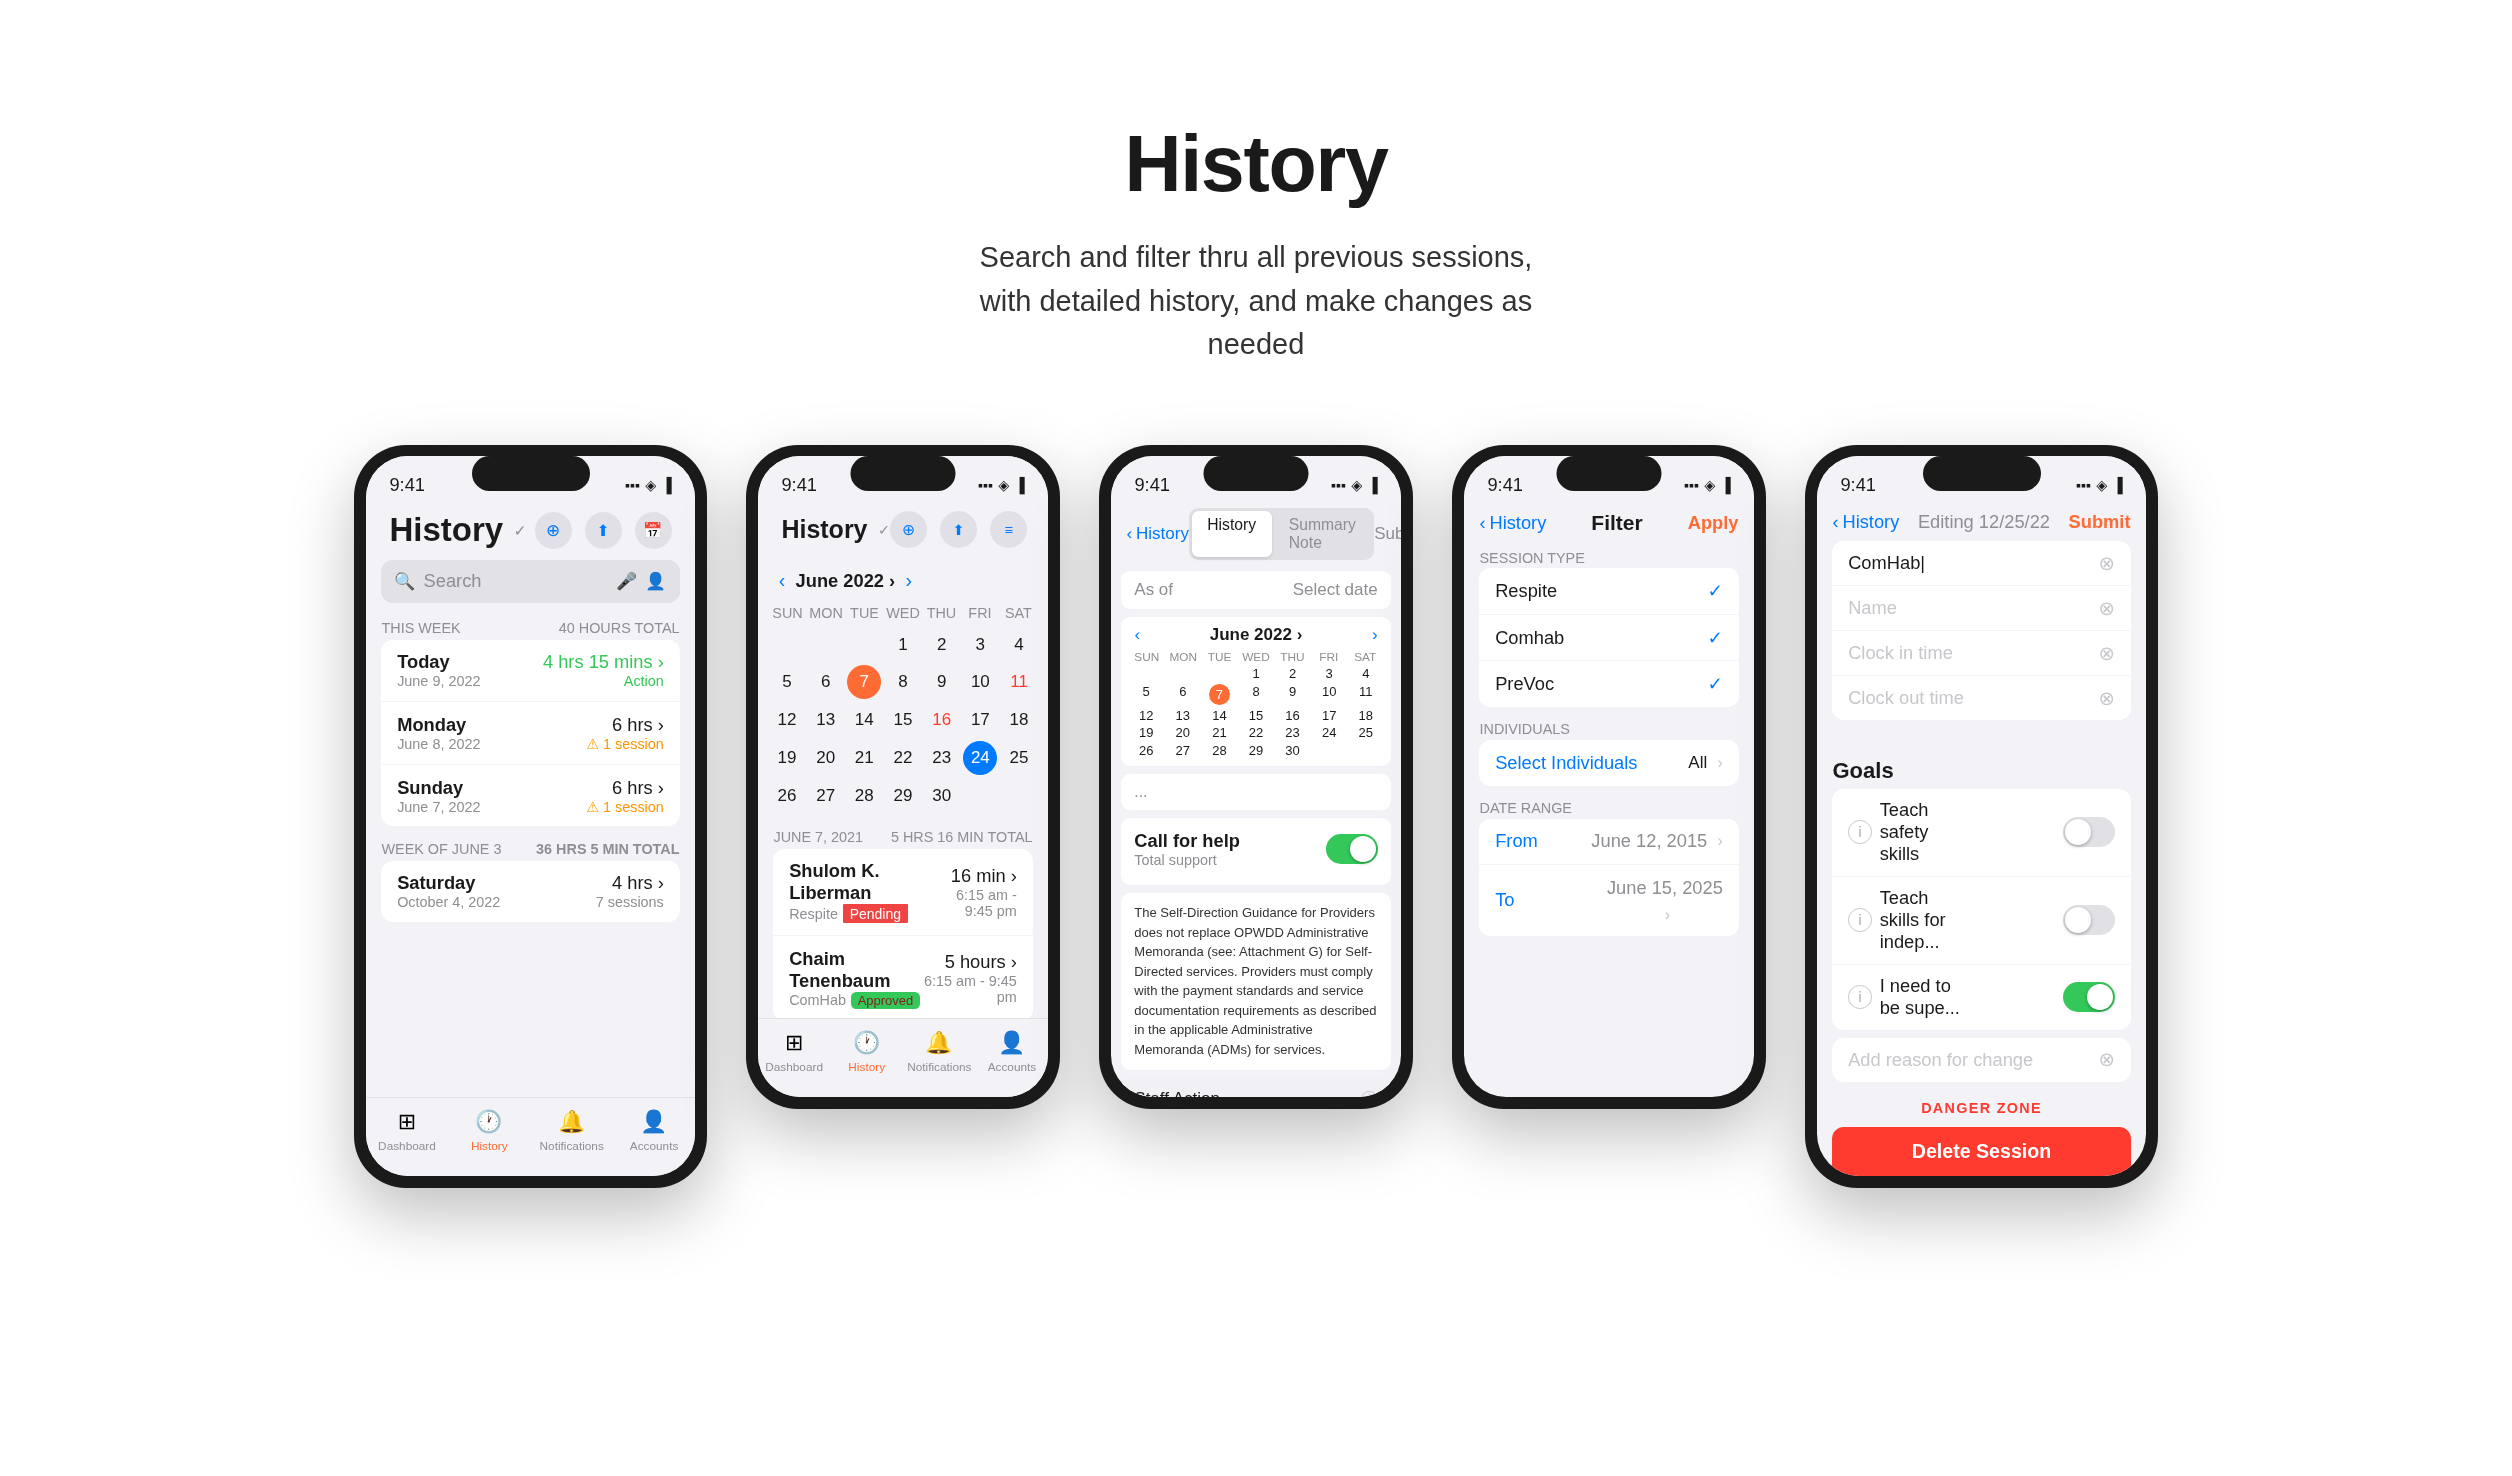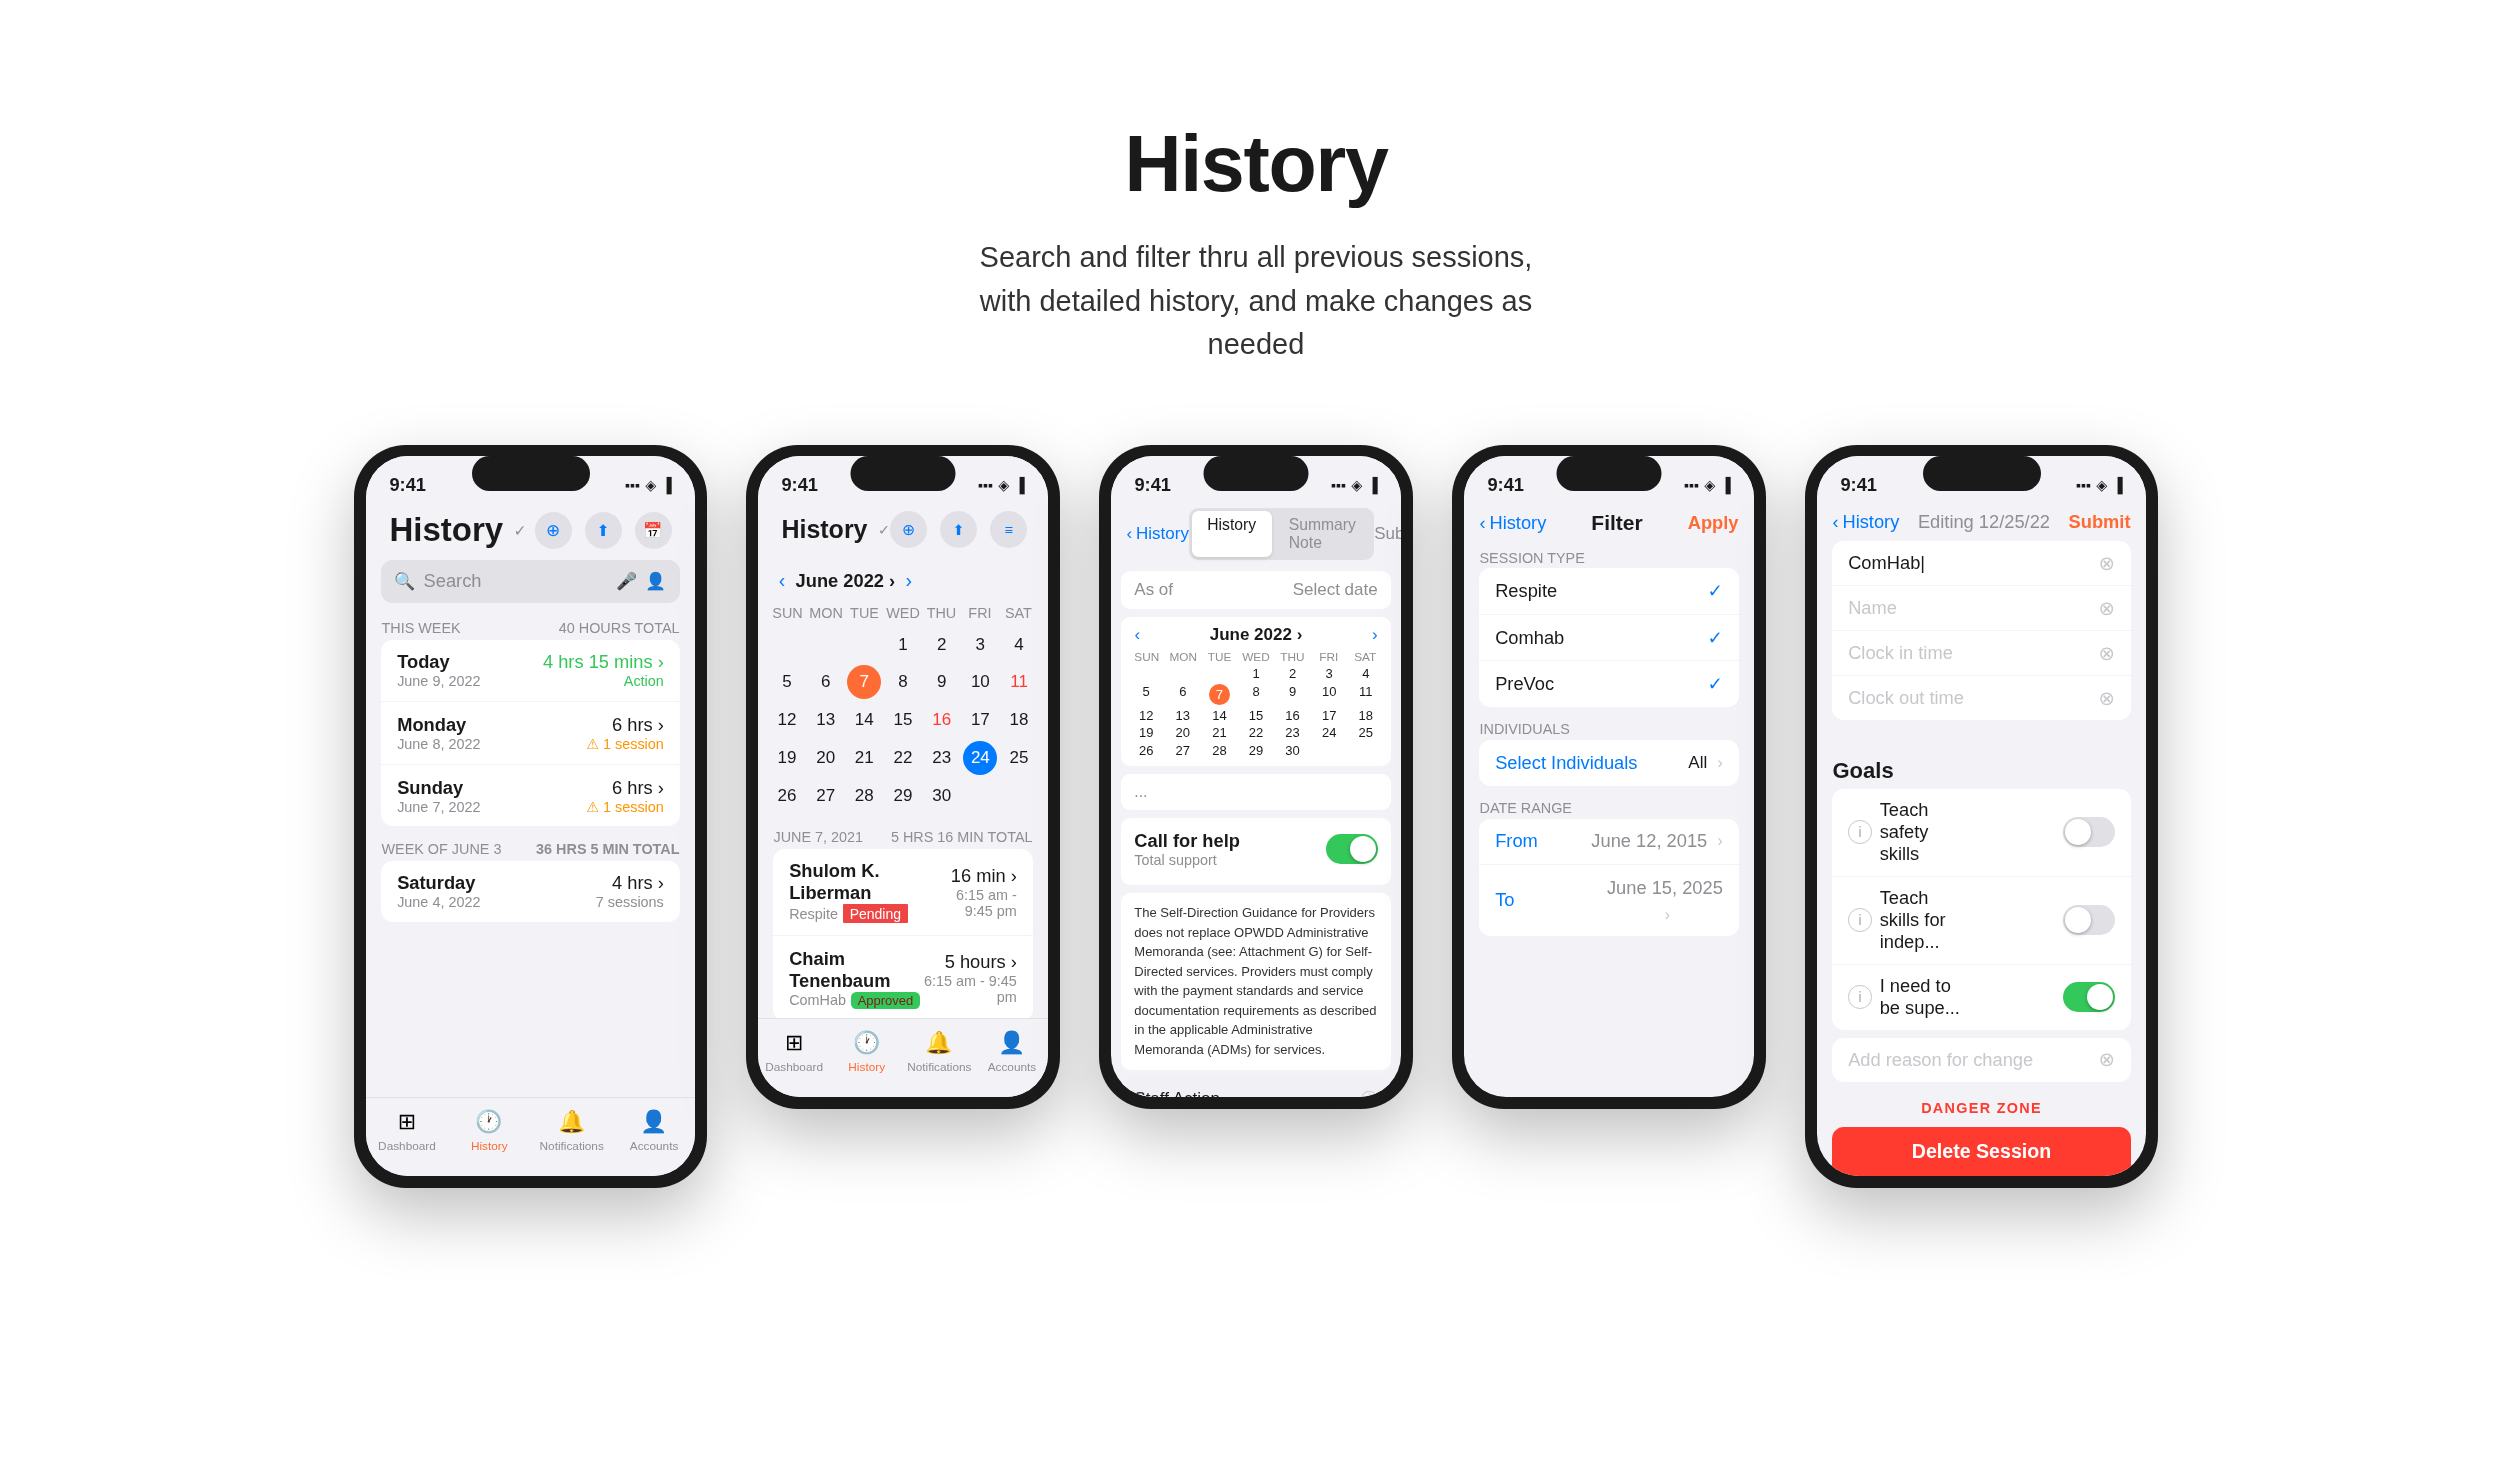--- a/index.html
+++ b/index.html
@@ -91,21 +91,21 @@
       justify-content: space-between;
       align-items: center;
       padding: 10.5px 23.6px 0;
       height: 47px;
       background: #f2f2f7;
       position: relative;
       z-index: 5;
     }
     .status-time {
       font-size: 18.3px;
-      font-weight: 700;
+      font-weight: 400;
       color: #1a1a1a;
     }
     .status-icons {
       display: flex;
       gap: 5.2px;
       align-items: center;
     }
     .status-icon {
       font-size: 14.4px;
       color: #1a1a1a;
@@ -664,21 +664,21 @@
       </div>
 
       <div class="section-header">
         <span>WEEK OF JUNE 3</span>
         <span style="font-weight:700;">36 HRS 5 MIN TOTAL</span>
       </div>
       <div class="session-group">
         <div class="session-item-inner">
           <div>
             <div class="session-name">Saturday</div>
-            <div class="session-date">June 4, 2022</div>
+            <div class="session-date">October 4, 2022</div>
           </div>
           <div class="session-right">
             <div class="session-hours">4 hrs ›</div>
             <div class="session-badge">7 sessions</div>
           </div>
         </div>
       </div>
 
       <div class="tab-bar">
         <div class="tab-item">

